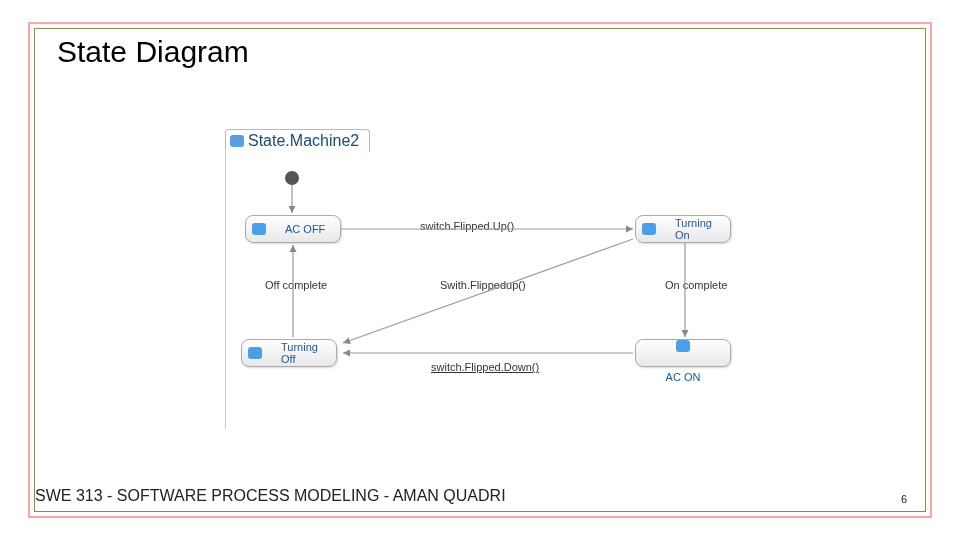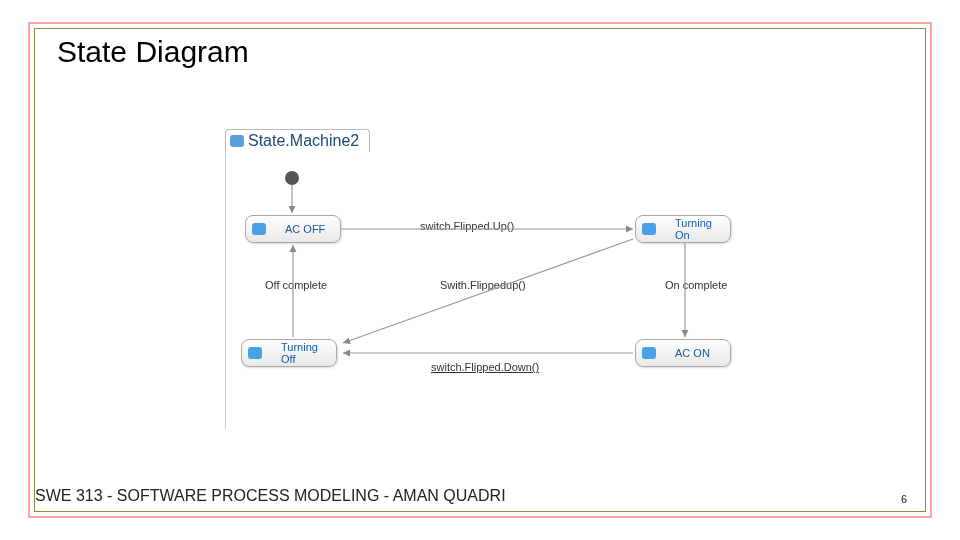--- a/index.html
+++ b/index.html
@@ -158,21 +158,21 @@
       <div class="state-box" style="left:410px; top:86px;">
         <span class="state-icon"></span>
         <span>Turning On</span>
       </div>
 
       <div class="state-box" style="left:16px; top:210px;">
         <span class="state-icon"></span>
         <span>Turning Off</span>
       </div>
 
-      <div class="state-box" style="left:410px; top:210px;">
+      <div class="state-box" style="left:410px; top:210px;flex-direction:column;">
         <span class="state-icon"></span>
         <span>AC ON</span>
       </div>
 
       <div class="trans-label" style="left:195px; top:91px;">switch.Flipped.Up()</div>
       <div class="trans-label" style="left:440px; top:150px;">On complete</div>
       <div class="trans-label" style="left:206px; top:232px;text-decoration:underline;">switch.Flipped.Down()</div>
       <div class="trans-label" style="left:40px; top:150px;">Off complete</div>
       <div class="trans-label" style="left:215px; top:150px;">Swith.Flippedup()</div>
 

